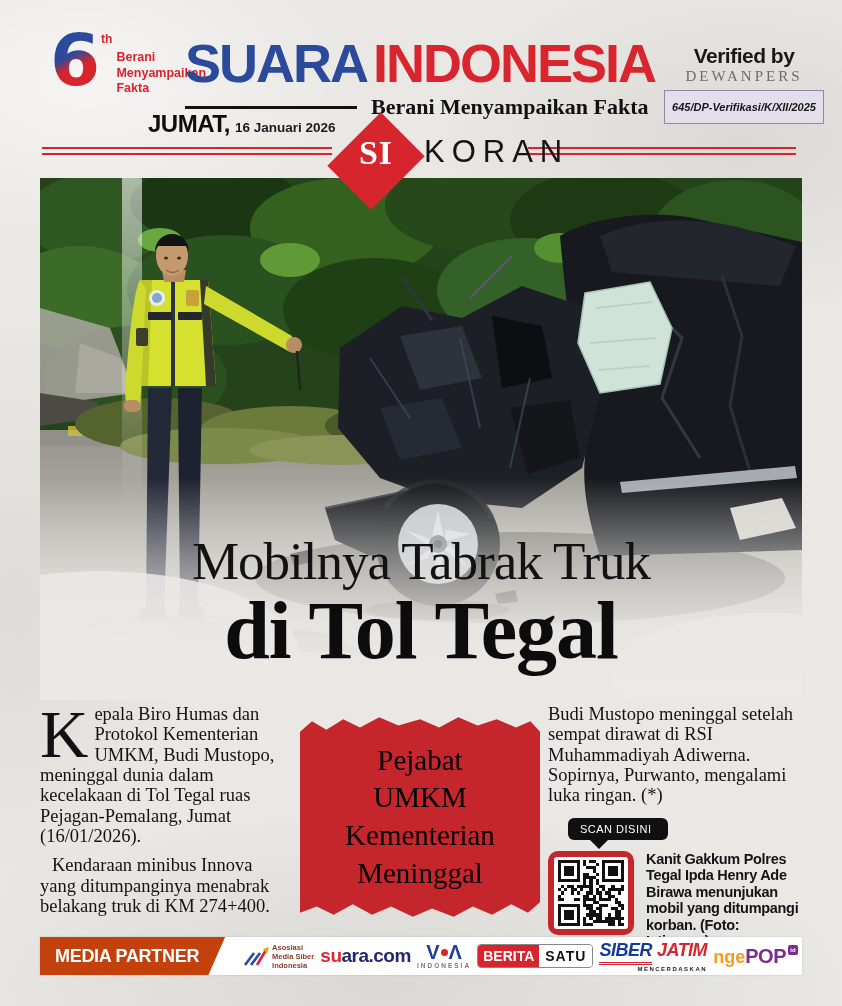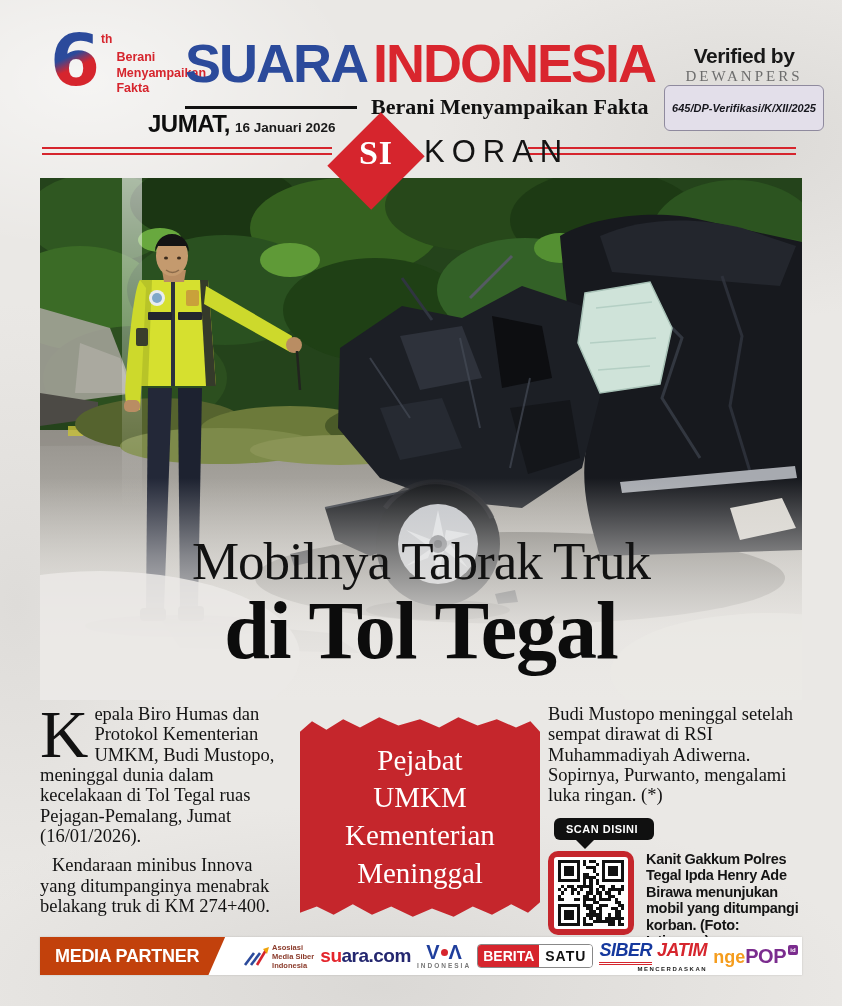--- a/index.html
+++ b/index.html
@@ -30,22 +30,22 @@
   .masthead .blue { color:#2b4a9b; }
   .masthead .red  { color:#d9262e; margin-left:6px; }
   .mast-sub { display:flex; align-items:center; margin-top:4px; }
   .mast-rule { width:172px; height:3px; background:#111; margin-right:14px; }
   .mast-tag { font-family:"Liberation Serif", serif; font-weight:700; font-size:22px; color:#111; }
 
   .verified { position:absolute; right:8px; top:44px; width:180px; text-align:center; }
   .verified .v1 { font-size:21px; font-weight:700; letter-spacing:-.5px; color:#181818; }
   .verified .v2 { font-family:"Liberation Serif", serif; font-size:15px; letter-spacing:3px; color:#6d6d6d; margin-top:0px; }
   .verified .vbadge {
-    display:inline-block; padding:16px 7px; font-size:11px; font-weight:700; font-style:italic;
-    color:#16161d; background:#e3dfea; border:1.5px solid #8f8a9e; border-radius:6px; white-space:nowrap;
+    display:inline-block; margin-top:5px; padding:10px 7px; font-size:11px; font-weight:700; font-style:italic;
+    color:#16161d; background:#e3dfea; border:1.5px solid #8f8a9e; border-radius:0; white-space:nowrap;
   }
 
   .dateline { position:absolute; left:148px; top:110px; }
   .dateline .day { font-size:24px; font-weight:800; color:#0e0e0e; letter-spacing:-.5px; }
   .dateline .ddate { font-size:13.5px; font-weight:700; color:#1a1a1a; margin-left:5px; }
 
   .dline { position:absolute; height:8px; border-top:2.5px solid #d6252d; border-bottom:2.5px solid #d6252d; top:147px; }
   .dline.left  { left:42px;  width:290px; }
   .dline.right { left:528px; width:268px; }
   .si-diamond-wrap { position:absolute; left:338px; top:118px; width:76px; height:86px; z-index:5; }
@@ -61,30 +61,30 @@
   .headline .h1 { font-family:"Liberation Serif", serif; font-size:53px; font-weight:500; color:#121212; letter-spacing:-1px; line-height:1.05; }
   .headline .h2 { font-family:"Liberation Serif", serif; font-size:82px; font-weight:700; color:#0c0c0c; letter-spacing:-1px; line-height:.95; margin-top:2px; }
 
   
   .article { position:absolute; left:40px; top:704px; width:762px; display:grid; grid-template-columns:252px 240px 254px; column-gap:8px; }
   .bodytext { font-family:"Liberation Serif", serif; font-size:18.5px; line-height:1.1; color:#131313; font-weight:500; }
   .bodytext p + p { margin-top:9px; text-indent:12px; }
   .dropcap { float:left; font-family:"Liberation Serif", serif; font-size:67px; line-height:.78; font-weight:500; padding:4px 6px 0 0; color:#111; }
 
   .pullquote {
-    width:240px; height:208px; margin-top:9px; background:#c5262c; color:#ffffff;
+    width:240px; height:208px; margin-top:9px; background:#c5262c; color:#000000;
     display:flex; flex-direction:column; align-items:center; justify-content:center;
     font-family:"Liberation Serif", serif; font-size:29px; line-height:1.3; text-align:center;
     clip-path:polygon(0% 9%,5% 4%,11% 8%,18% 3%,25% 7%,33% 2%,41% 6%,50% 3%,58% 7%,66% 2%,74% 6%,82% 3%,90% 7%,96% 4%,100% 9%,100% 91%,95% 96%,88% 92%,80% 97%,72% 93%,64% 98%,55% 94%,47% 98%,38% 93%,30% 97%,22% 92%,14% 97%,7% 93%,0% 96%);
   }
 
   .rightcol { position:relative; }
   .scanbadge {
-    display:inline-block; margin:12px 0 0 6px; padding:5px 16px 5px 12px; background:#101010; color:#fff;
-    font-size:11px; font-weight:700; letter-spacing:.5px; border-radius:6px; position:relative;
+    display:inline-block; margin:12px 0 0 20px; padding:5px 16px 5px 12px; background:#101010; color:#fff;
+    font-size:11px; font-weight:400; letter-spacing:.5px; border-radius:6px; position:relative;
   }
   .scanbadge:after { content:""; position:absolute; left:22px; top:100%; border:9px solid transparent; border-top-color:#101010; border-bottom-width:0; }
   .qr-row { display:flex; margin-top:11px; align-items:flex-start; }
   .qr-frame { width:86px; height:84px; background:#c5262c; border-radius:10px; padding:6px; flex:0 0 auto; }
   .qr-inner { width:100%; height:100%; background:#fff; border-radius:3px; padding:3px; }
   .qr-inner svg { width:100%; height:100%; display:block; }
   .caption { margin-left:12px; font-size:14.5px; font-weight:700; line-height:1.14; color:#141414; letter-spacing:-.3px; }
 
   
   .footerbar { position:absolute; left:40px; top:937px; width:762px; height:38px; background:#fff; display:flex; align-items:center; box-shadow:0 0 2px rgba(0,0,0,.15); }

